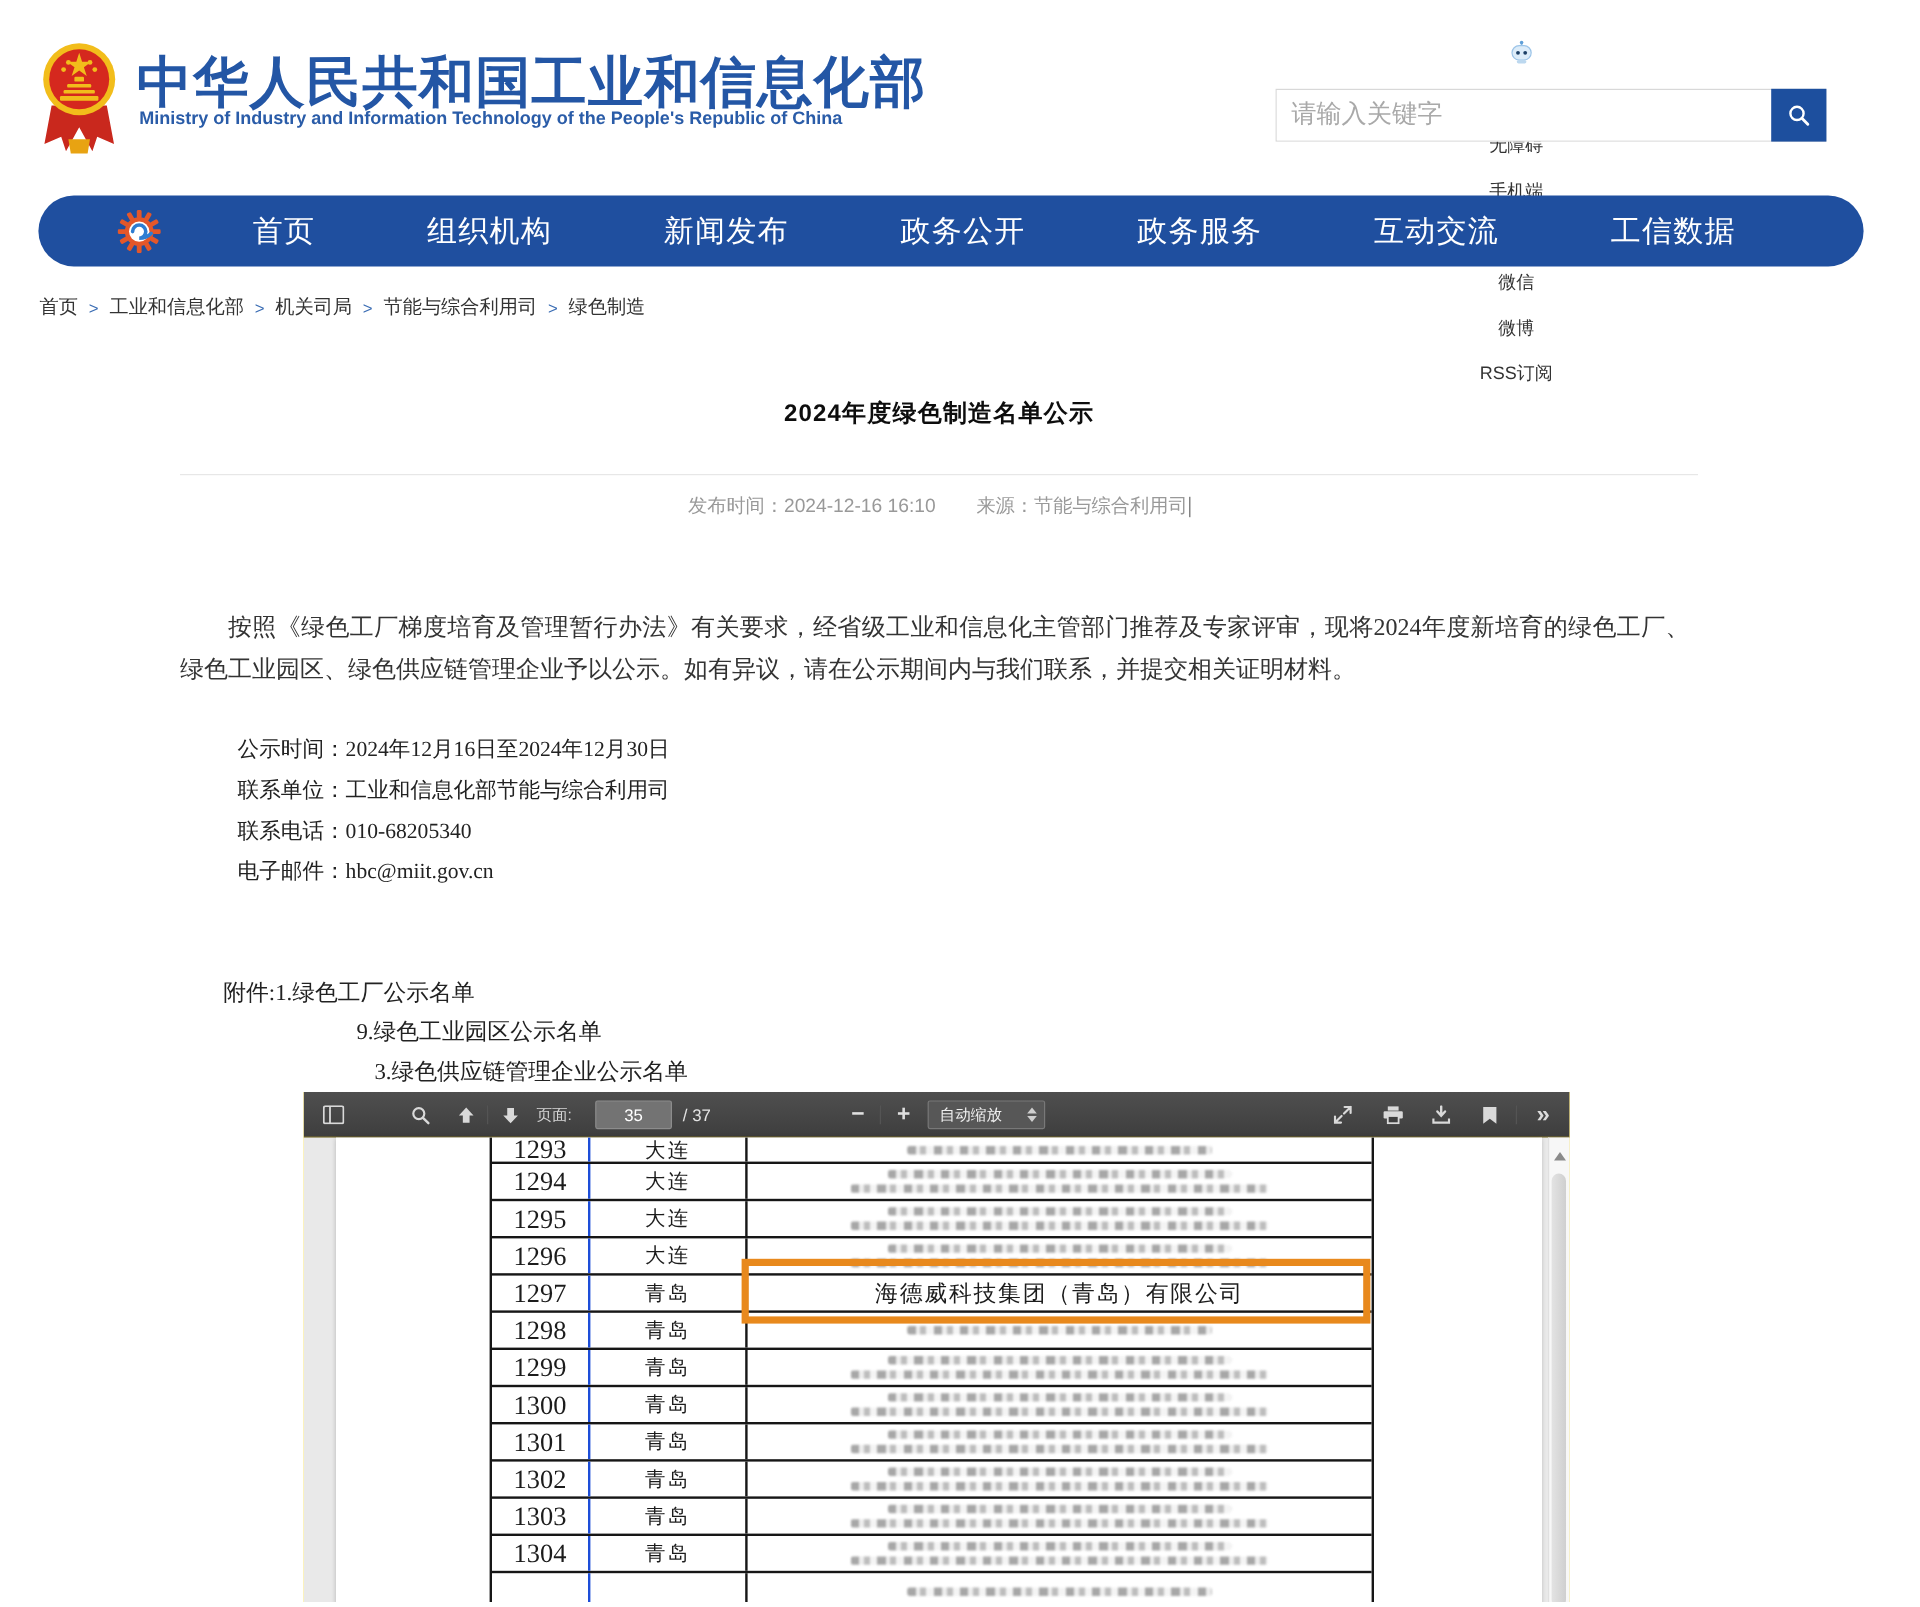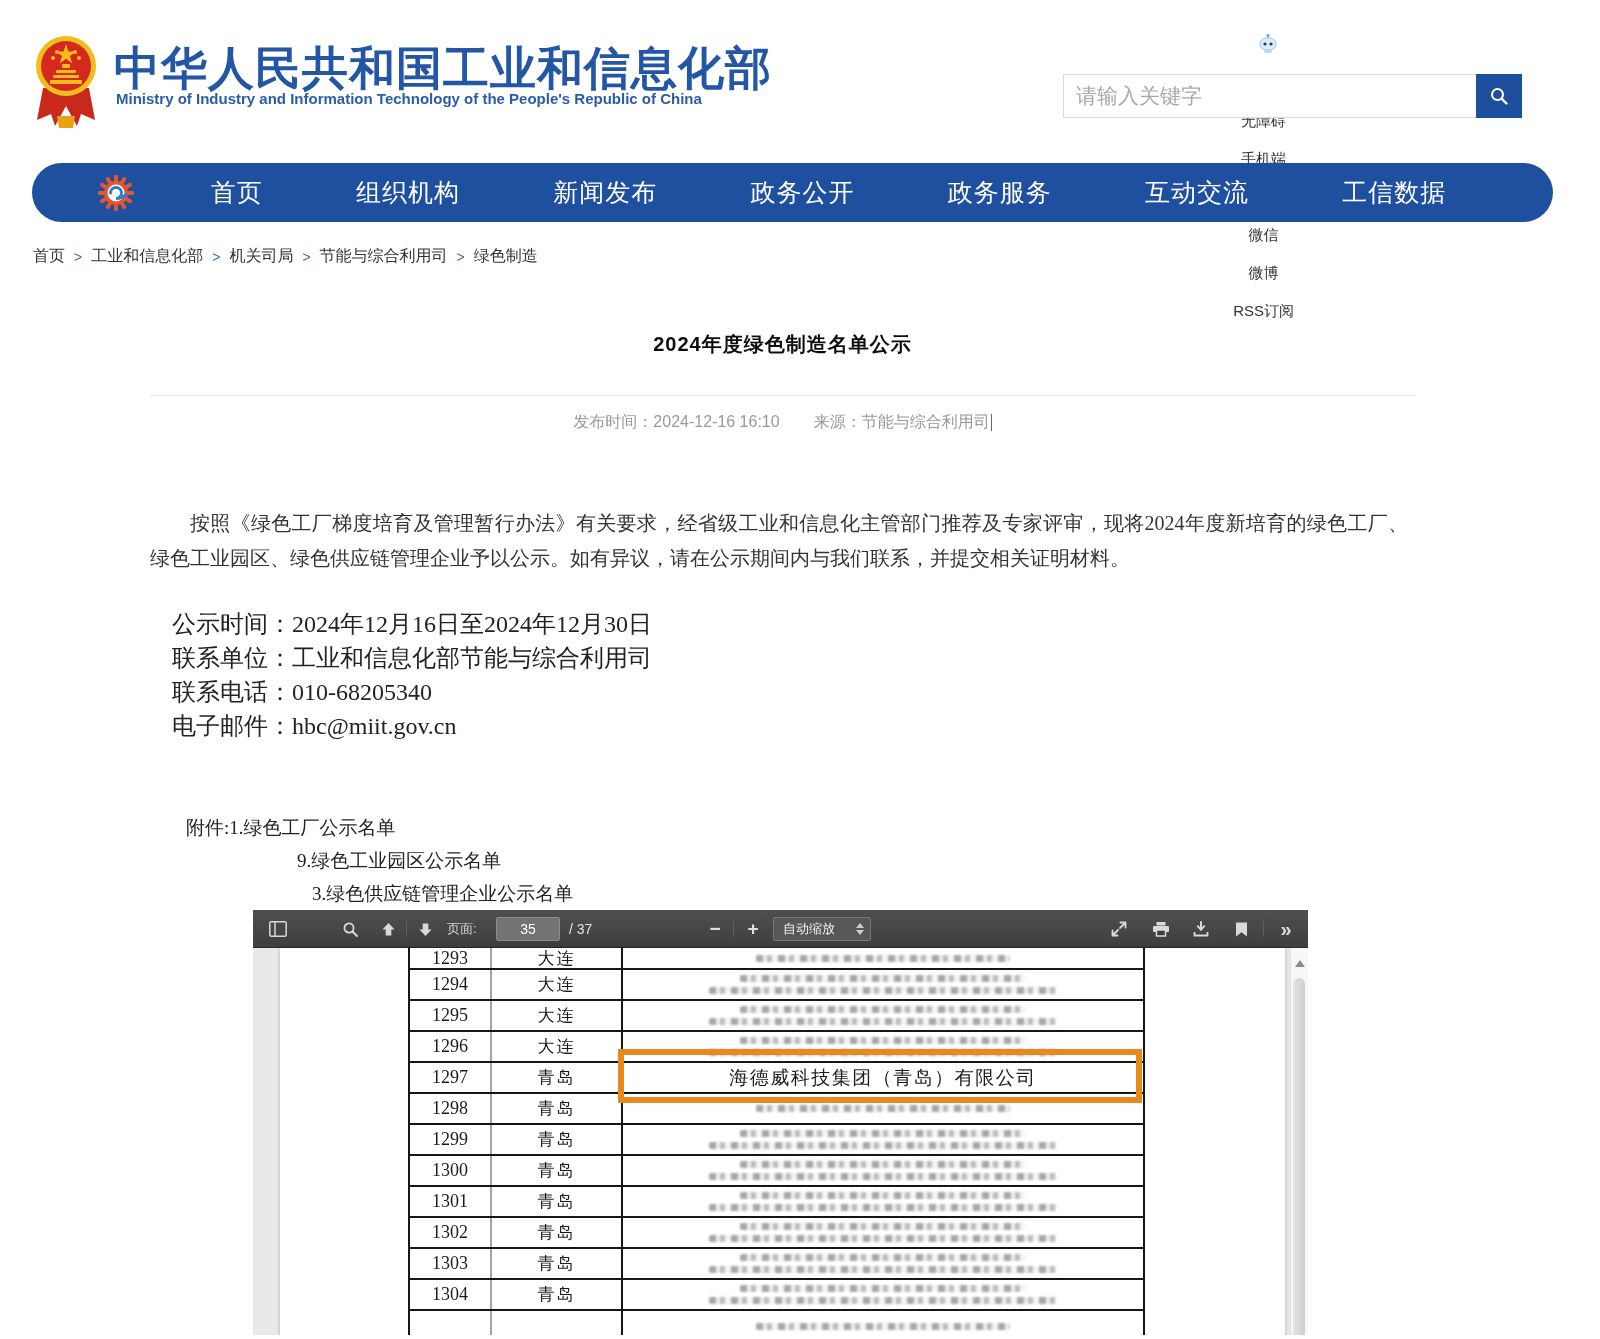--- a/index.html
+++ b/index.html
@@ -46,22 +46,22 @@
                    font-size:20px; font-weight:700; color:#0d0d0d; letter-spacing:1px; }
   #title-divider { position:absolute; left:150px; top:395px; width:1265px; height:0;
                    border-top:1px solid #e7e7e7; }
   #article-meta { position:absolute; left:150px; top:412px; width:1265px; display:flex;
                   justify-content:center; gap:34px; font-size:16px; color:#999; }
   #article-meta .cursor { display:inline-block; width:1px; height:17px; background:#666;
                           vertical-align:middle; margin-left:1px; }
   #article-para { position:absolute; left:150px; top:506px; width:1258px;
                   font-family:"Liberation Serif", serif; font-size:20px; color:#333;
                   line-height:35px; text-indent:2em; text-align:justify; }
-  #info-lines { position:absolute; left:172px; top:614px; font-family:"Liberation Serif", serif;
-                font-size:24px; color:#222; }
+  #info-lines { position:absolute; left:198px; top:614px; font-family:"Liberation Serif", serif;
+                font-size:18px; color:#222; }
   #info-lines p { margin:0 0 14px 0; line-height:20px; }
   #attachments { position:absolute; left:186px; top:818px; font-family:"Liberation Serif", serif;
                  font-size:19px; color:#222; }
   #attachments .attach { margin-bottom:13px; line-height:20px; }
   #attachments .indent-1 { padding-left:111px; }
   #attachments .indent-2 { padding-left:126px; }
 
   
   #pdf { position:absolute; left:253px; top:910px; width:1055px; height:425px; overflow:hidden;
          background:#fde047; }
@@ -101,21 +101,21 @@
                   background:linear-gradient(90deg,#e3e3e3,#cfcfcf); border-radius:6px; }
 
   
   #pdf-table { position:absolute; left:128px; top:0; width:737px;
                border-left:2px solid #161616; border-right:2px solid #161616; }
   .trow { display:flex; height:31px; border-bottom:2px solid #161616; }
   .trow.clipped { height:22px; }
   .trow.partial { height:30px; border-bottom:none; }
   .cell { display:flex; align-items:center; justify-content:center; overflow:hidden;
           font-family:"Liberation Serif", serif; color:#1c1c1c; }
-  .cno   { width:82px;  border-right:2px solid #a3a3a3; font-size:18px; }
+  .cno   { width:82px;  border-right:2px solid #1d4ed8; font-size:22px; }
   .ccity { width:131px; border-right:2px solid #161616; font-size:17px; letter-spacing:2px; }
   .ccomp { flex:1; flex-direction:column; justify-content:center; font-size:18px; }
   .ccomp.named { font-size:19px; letter-spacing:1.5px; }
   .redact { height:7px; border-radius:2px; margin:2.5px auto;
             background:repeating-linear-gradient(90deg,#8f8f8f 0 7px,rgba(143,143,143,.2) 7px 11px,
                        #ababab 11px 16px,rgba(143,143,143,.12) 16px 22px);
             filter:blur(1.1px); opacity:.78; }
   .redact.a { width:55%; } .redact.b { width:67%; } .redact.solo { width:49%; }
 
   #highlight-box { position:absolute; left:338px; top:101px; width:524px; height:54px;

